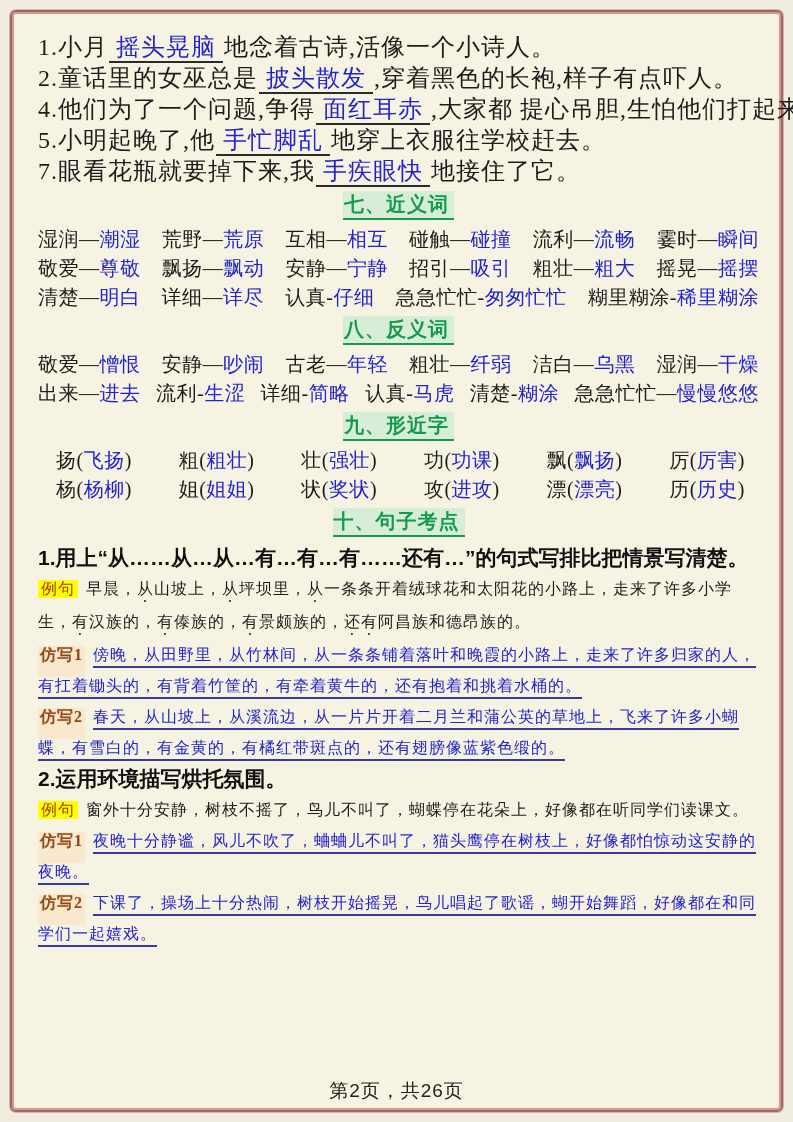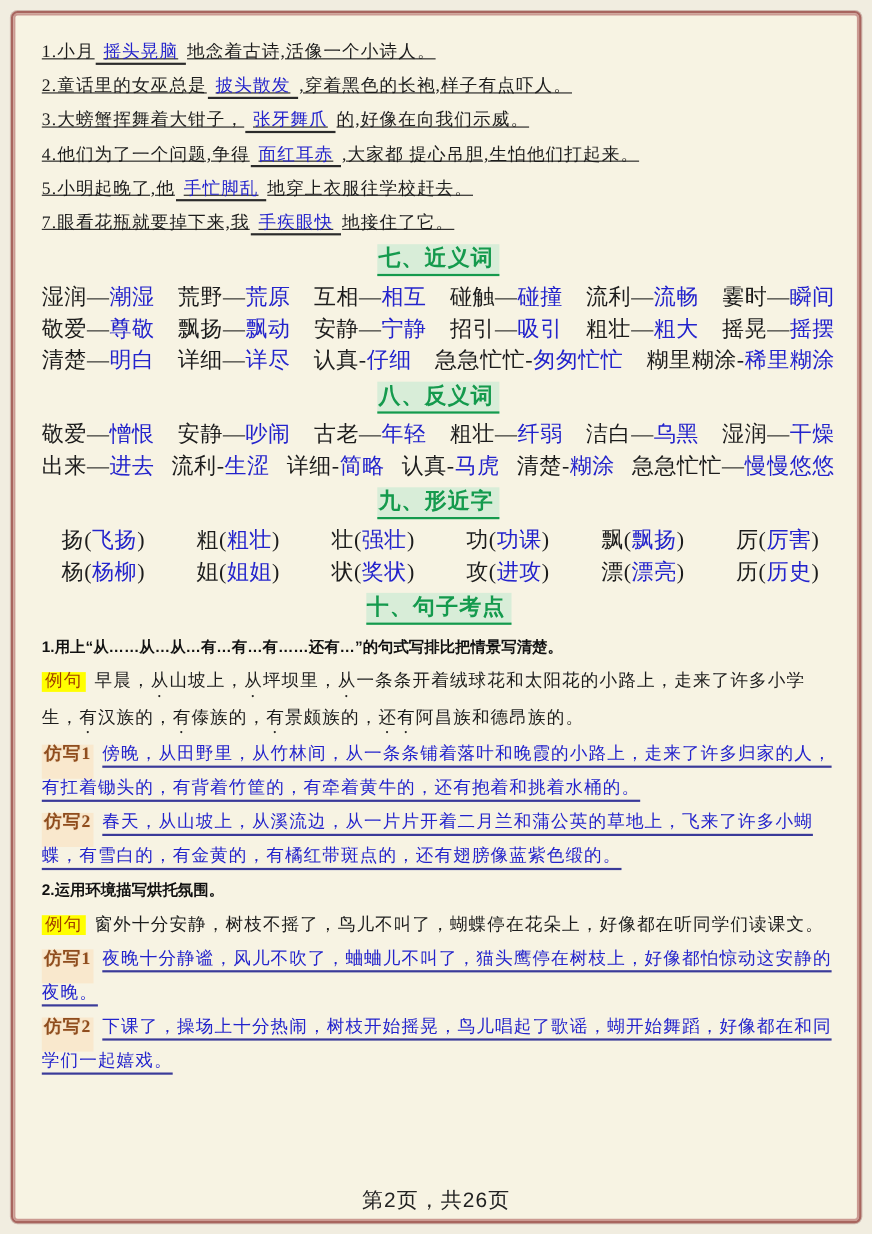--- a/index.html
+++ b/index.html
@@ -29,22 +29,22 @@
   .sheet{
     position:absolute; inset:10px;
     background:var(--sheet-bg);
     border:2px solid var(--border);
     border-radius:6px;
     box-shadow:inset 0 0 0 2px var(--border-inner), 0 0 0 1px rgba(140,80,75,.35);
     padding:20px 22px 0 26px;
   }
   
   .fillin p{
-    font-size:16px; line-height:31px;
-    letter-spacing:1px; white-space:nowrap;text-decoration:underline;
+    font-size:24px; line-height:31px;
+    letter-spacing:1px; white-space:nowrap;
   }
   .r-k{color:var(--ink);}
   .r-bl{
     color:var(--blue);
     border-bottom:2px solid #2b2b2b;
     padding:0 7px 1px;
     margin:0 1px;
   }
   .r-e{
     color:var(--ink);
@@ -77,21 +77,21 @@
     font-size:20px; line-height:29px;
     padding:0 14px 0 18px;
     letter-spacing:.5px;
   }
   .pw-k{color:var(--ink);}
   .pw-b{color:var(--blue);}
   
   .boldline{
     font-family:"Liberation Sans", sans-serif;
     font-weight:bold;
-    font-size:14px; line-height:31px;
+    font-size:21px; line-height:31px;
     color:#111;
     white-space:nowrap;
   }
   .para{
     font-size:16px; line-height:31px;
     letter-spacing:1px;
   }
   .lbl-ex{
     background:var(--yellow);
     color:var(--ex-label);
@@ -122,21 +122,20 @@
   }
 </style>
 </head>
 <body>
 
 <div class="sheet">
 
   <div class="fillin">
     <p><span class="r-k">1.小月</span><span class="r-bl">摇头晃脑</span><span class="r-k">地念着古诗,活像一个小诗人。</span></p>
     <p><span class="r-k">2.童话里的女巫总是</span><span class="r-bl">披头散发</span><span class="r-k">,穿着黑色的长袍,样子有点吓人。</span></p>
-    <p><span class="r-k">3.大螃蟹挥舞着大钳子，</span><span class="r-bl">张牙舞爪</span><span class="r-k">的,好像在向我们示威。</span></p>
     <p><span class="r-k">4.他们为了一个问题,争得</span><span class="r-bl">面红耳赤</span><span class="r-k">,大家都 提心吊胆,生怕他们打起来。</span></p>
     <p><span class="r-k">5.小明起晚了,他</span><span class="r-bl">手忙脚乱</span><span class="r-k">地穿上衣服往学校赶去。</span></p>
     <p><span class="r-k">7.眼看花瓶就要掉下来,我</span><span class="r-bl">手疾眼快</span><span class="r-k">地接住了它。</span></p>
   </div>
 
   <div class="sec">
     <span class="sec-pill">七、近义词</span>
   </div>
   <div class="pair-row">
       <span><span class="pw-k">湿润—</span><span class="pw-b">潮湿</span></span>

